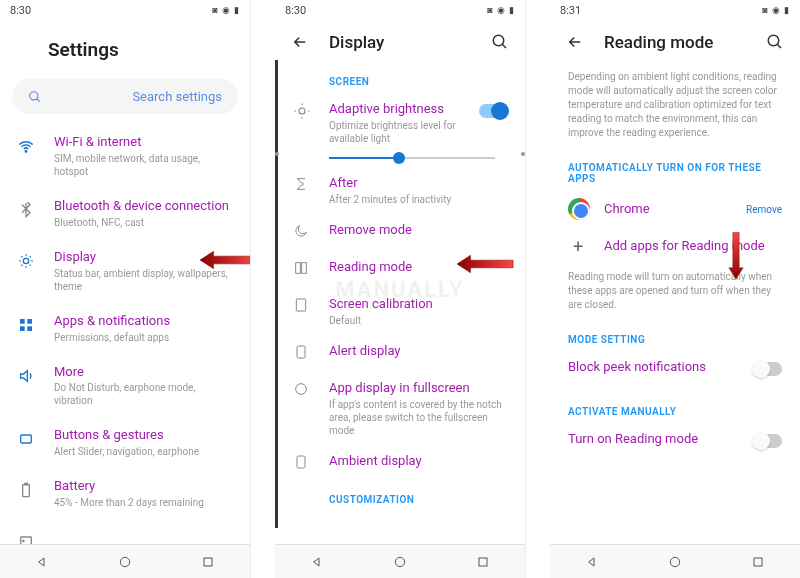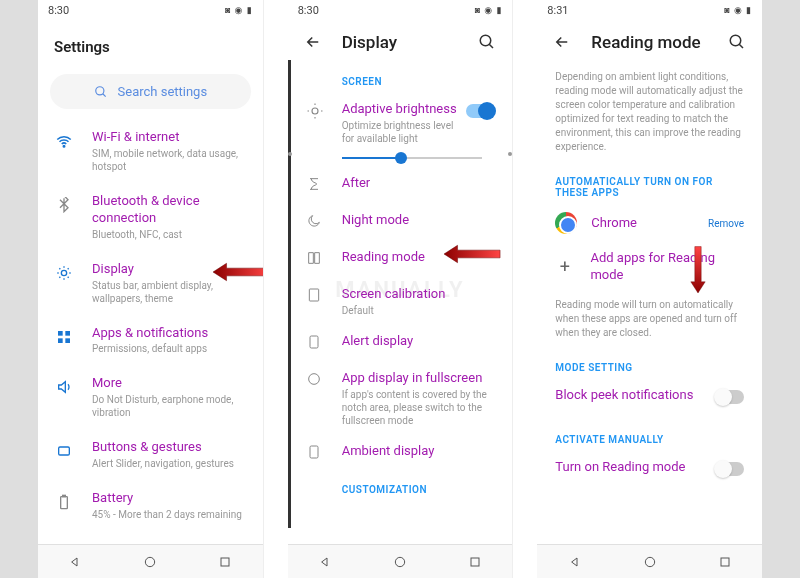--- a/index.html
+++ b/index.html
@@ -1,28 +1,28 @@
 <!DOCTYPE html>
 <html><head>
 <meta charset="utf-8">
 <style>
 * { margin: 0; padding: 0; box-sizing: border-box; font-family: -apple-system, Roboto, sans-serif; }
 body { background: #dedede; display: flex; justify-content: center; }
-.wrap { width: 724px; height: 578px; display: flex; background: #fff; gap: 24px; }
+.wrap { width: 800px; height: 578px; display: flex; background: #fff; gap: 24px; }
 .panel { flex: 1; display: flex; flex-direction: column; border-right: 1px solid #eee; position: relative; overflow: hidden; }
 .panel:last-child { border-right: none; }
 .status { display: flex; justify-content: space-between; align-items: center; padding: 4px 10px; font-size: 11px; color: #444; height: 20px; }
 .status-r { font-size: 9px; letter-spacing: 1px; }
 .header { display: flex; align-items: center; padding: 12px 16px; }
 .header.p1 { padding-top: 18px; padding-bottom: 14px; }
 .back { width: 18px; height: 18px; margin-right: 20px; }
 .title { font-size: 17px; color: #222; font-weight: 500; }
-.title.big { font-size: 15px; font-weight: 600; }
+.title.big { font-size: 19px; font-weight: 600; margin-left: 32px; }
 .srch-ic { margin-left: auto; width: 18px; height: 18px; }
-.search-bar { margin: 4px 12px 10px; background: #f5f5f5; border-radius: 18px; padding: 10px 16px; display: flex; align-items: center; justify-content: center; color: #5b8de0; font-size: 13px; }
+.search-bar { margin: 4px 12px 10px; background: #f5f5f5; border-radius: 18px; padding: 10px 16px; display: flex; align-items: center; justify-content: space-between; color: #5b8de0; font-size: 13px; }
 .search-bar svg { margin-right: 10px; }
 .content { flex: 1; overflow: hidden; padding: 0 0 0 0; }
 .row { display: flex; align-items: flex-start; padding: 10px 16px; position: relative; }
 .ic { width: 20px; height: 20px; flex-shrink: 0; margin-right: 18px; margin-top: 2px; display: flex; align-items: center; justify-content: center; }
 .txt { flex: 1; }
 .lbl { font-size: 13px; color: #a21caf; line-height: 1.3; }
 .sub { font-size: 10px; color: #999; line-height: 1.3; margin-top: 1px; }
 .section-hdr { font-size: 10px; color: #2196f3; font-weight: 600; letter-spacing: 0.5px; padding: 12px 18px 6px 54px; }
 .section-hdr.p3 { padding-left: 18px; }
 .row2 { display: flex; align-items: flex-start; padding: 8px 18px 8px 18px; position: relative; }
@@ -141,21 +141,21 @@
           </div>
       </div>
       <div class="row">
         <div class="ic">
             <svg width="16" height="16" viewBox="0 0 24 24" fill="none" stroke="#1976d2" stroke-width="2">
               <rect x="4" y="6" width="16" height="12" rx="2"></rect>
             </svg>
           </div>
         <div class="txt">
             <div class="lbl">Buttons &amp; gestures</div>
-            <div class="sub">Alert Slider, navigation, gestures</div>
+            <div class="sub">Alert Slider, navigation, earphone</div>
           </div>
       </div>
       <div class="row">
         <div class="ic">
             <svg width="16" height="16" viewBox="0 0 24 24" fill="none" stroke="#888" stroke-width="2">
               <rect x="7" y="4" width="10" height="18" rx="1"></rect>
               <rect x="10" y="2" width="4" height="2"></rect>
             </svg>
           </div>
         <div class="txt">
@@ -223,28 +223,29 @@
             <div class="slider-thumb"></div>
           </div>
         <div class="slider-dot" style="right:0"></div>
       </div>
       <div class="row2">
         <div class="ic2"><svg width="16" height="16" viewBox="0 0 24 24" fill="none" stroke="#888" stroke-width="1.5">
               <path d="M6 4h12M6 20h12M8 4c0 6 8 6 8 8s-8 2-8 8"></path>
             </svg></div>
         <div class="txt">
             <div class="lbl">After</div>
+            <div class="sub">After 2 minutes of inactivity</div>
           </div>
       </div>
       <div class="row2">
         <div class="ic2"><svg width="16" height="16" viewBox="0 0 24 24" fill="none" stroke="#888" stroke-width="1.5">
               <path d="M20 14A8 8 0 1110 4a6 6 0 0010 10z"></path>
             </svg></div>
         <div class="txt">
-            <div class="lbl">Night mode</div>
+            <div class="lbl">Remove mode</div>
           </div>
       </div>
       <div class="row2">
         <div class="ic2"><svg width="16" height="16" viewBox="0 0 24 24" fill="none" stroke="#888" stroke-width="1.5">
               <path d="M4 4h7v16H4zM13 4h7v16h-7z"></path>
             </svg></div>
         <div class="txt">
             <div class="lbl">Reading mode</div>
           </div>
         <div class="arrow" style="right:10px;top:2px;"><svg viewBox="0 0 60 22">

